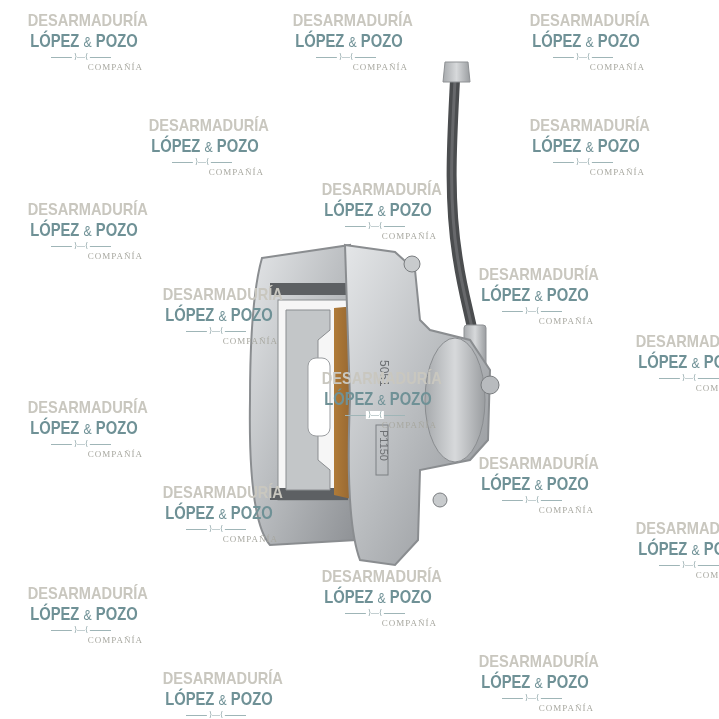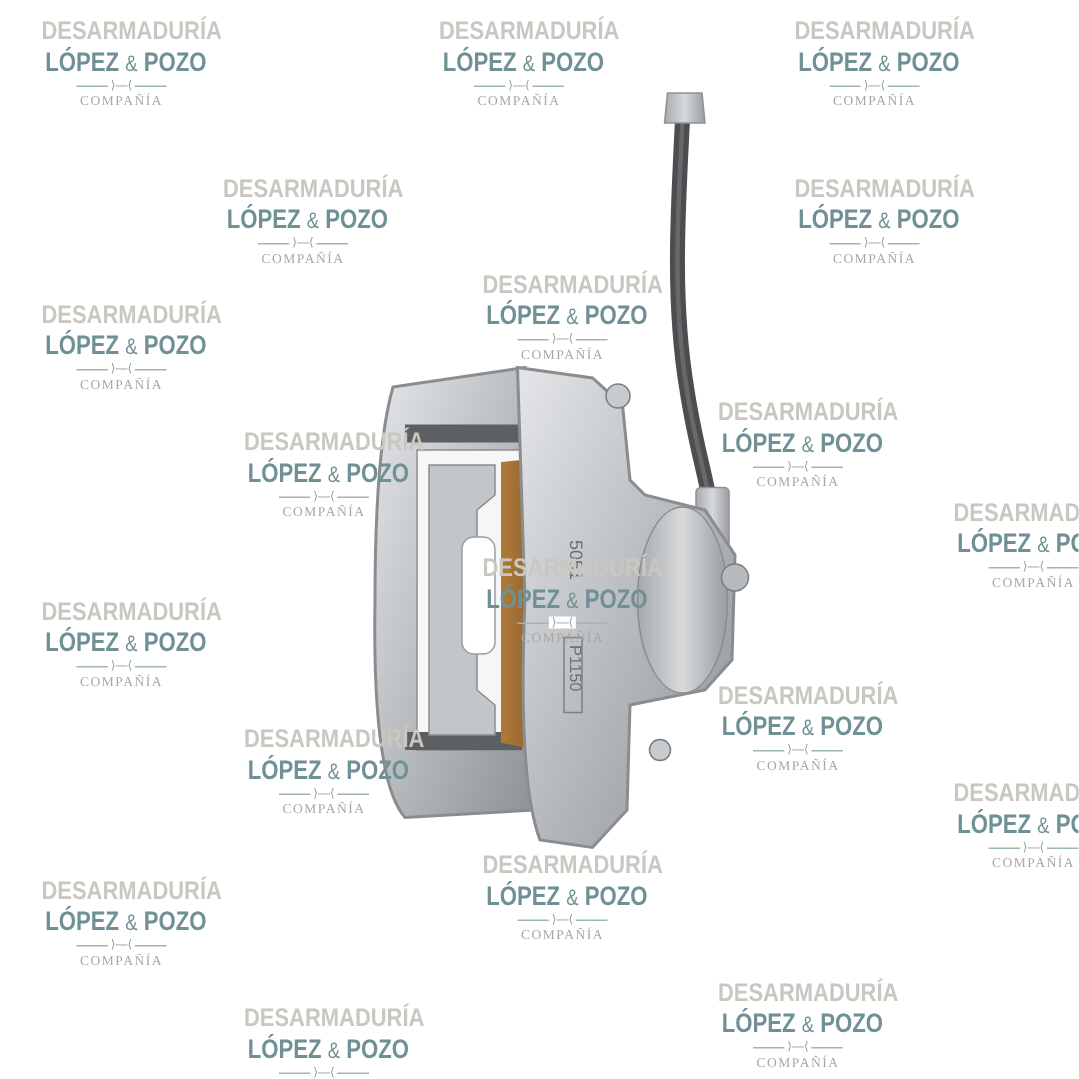--- a/index.html
+++ b/index.html
@@ -1,17 +1,17 @@
 <!DOCTYPE html>
 <html><head>
 <meta charset="utf-8">
 <style>
   html, body { margin:0; padding:0; }
   body { width:719px; height:719px; background:#ffffff; position:relative; overflow:hidden; font-family:"Liberation Sans", sans-serif; }
-  .wm { position:absolute; width:124px; text-align:center; line-height:1; }
+  .wm { position:absolute; width:124px; text-align:right; line-height:1; }
   .wm .l1 { font-family:"Liberation Sans", sans-serif; font-weight:bold; font-size:17px; color:#c9c7bf; letter-spacing:0; transform:scaleX(0.86); transform-origin:center; white-space:nowrap; }
   .wm .l2 { font-family:"Liberation Sans", sans-serif; font-weight:bold; font-size:18px; color:#6f9196; margin-top:3px; transform:scaleX(0.82); transform-origin:center; white-space:nowrap; }
   .wm .l2 .amp { font-weight:normal; font-size:15px; }
   .wm .sep { height:8px; position:relative; margin:3px auto 0; width:60px; }
   .wm .sep:before { content:""; position:absolute; left:0; right:0; top:4px; border-top:1px solid #9fb5b7; }
   .wm .sep span { position:absolute; left:50%; top:0; transform:translateX(-50%); background:#fff; color:#8aa2a5; font-size:8px; padding:0 2px; line-height:8px; }
   .wm .l3 { font-family:"Liberation Serif", serif; font-size:9px; color:#a8a8a0; letter-spacing:1px; margin-top:2px; }
   #photo { position:absolute; left:0; top:0; width:719px; height:719px; }
 </style>
 </head>

